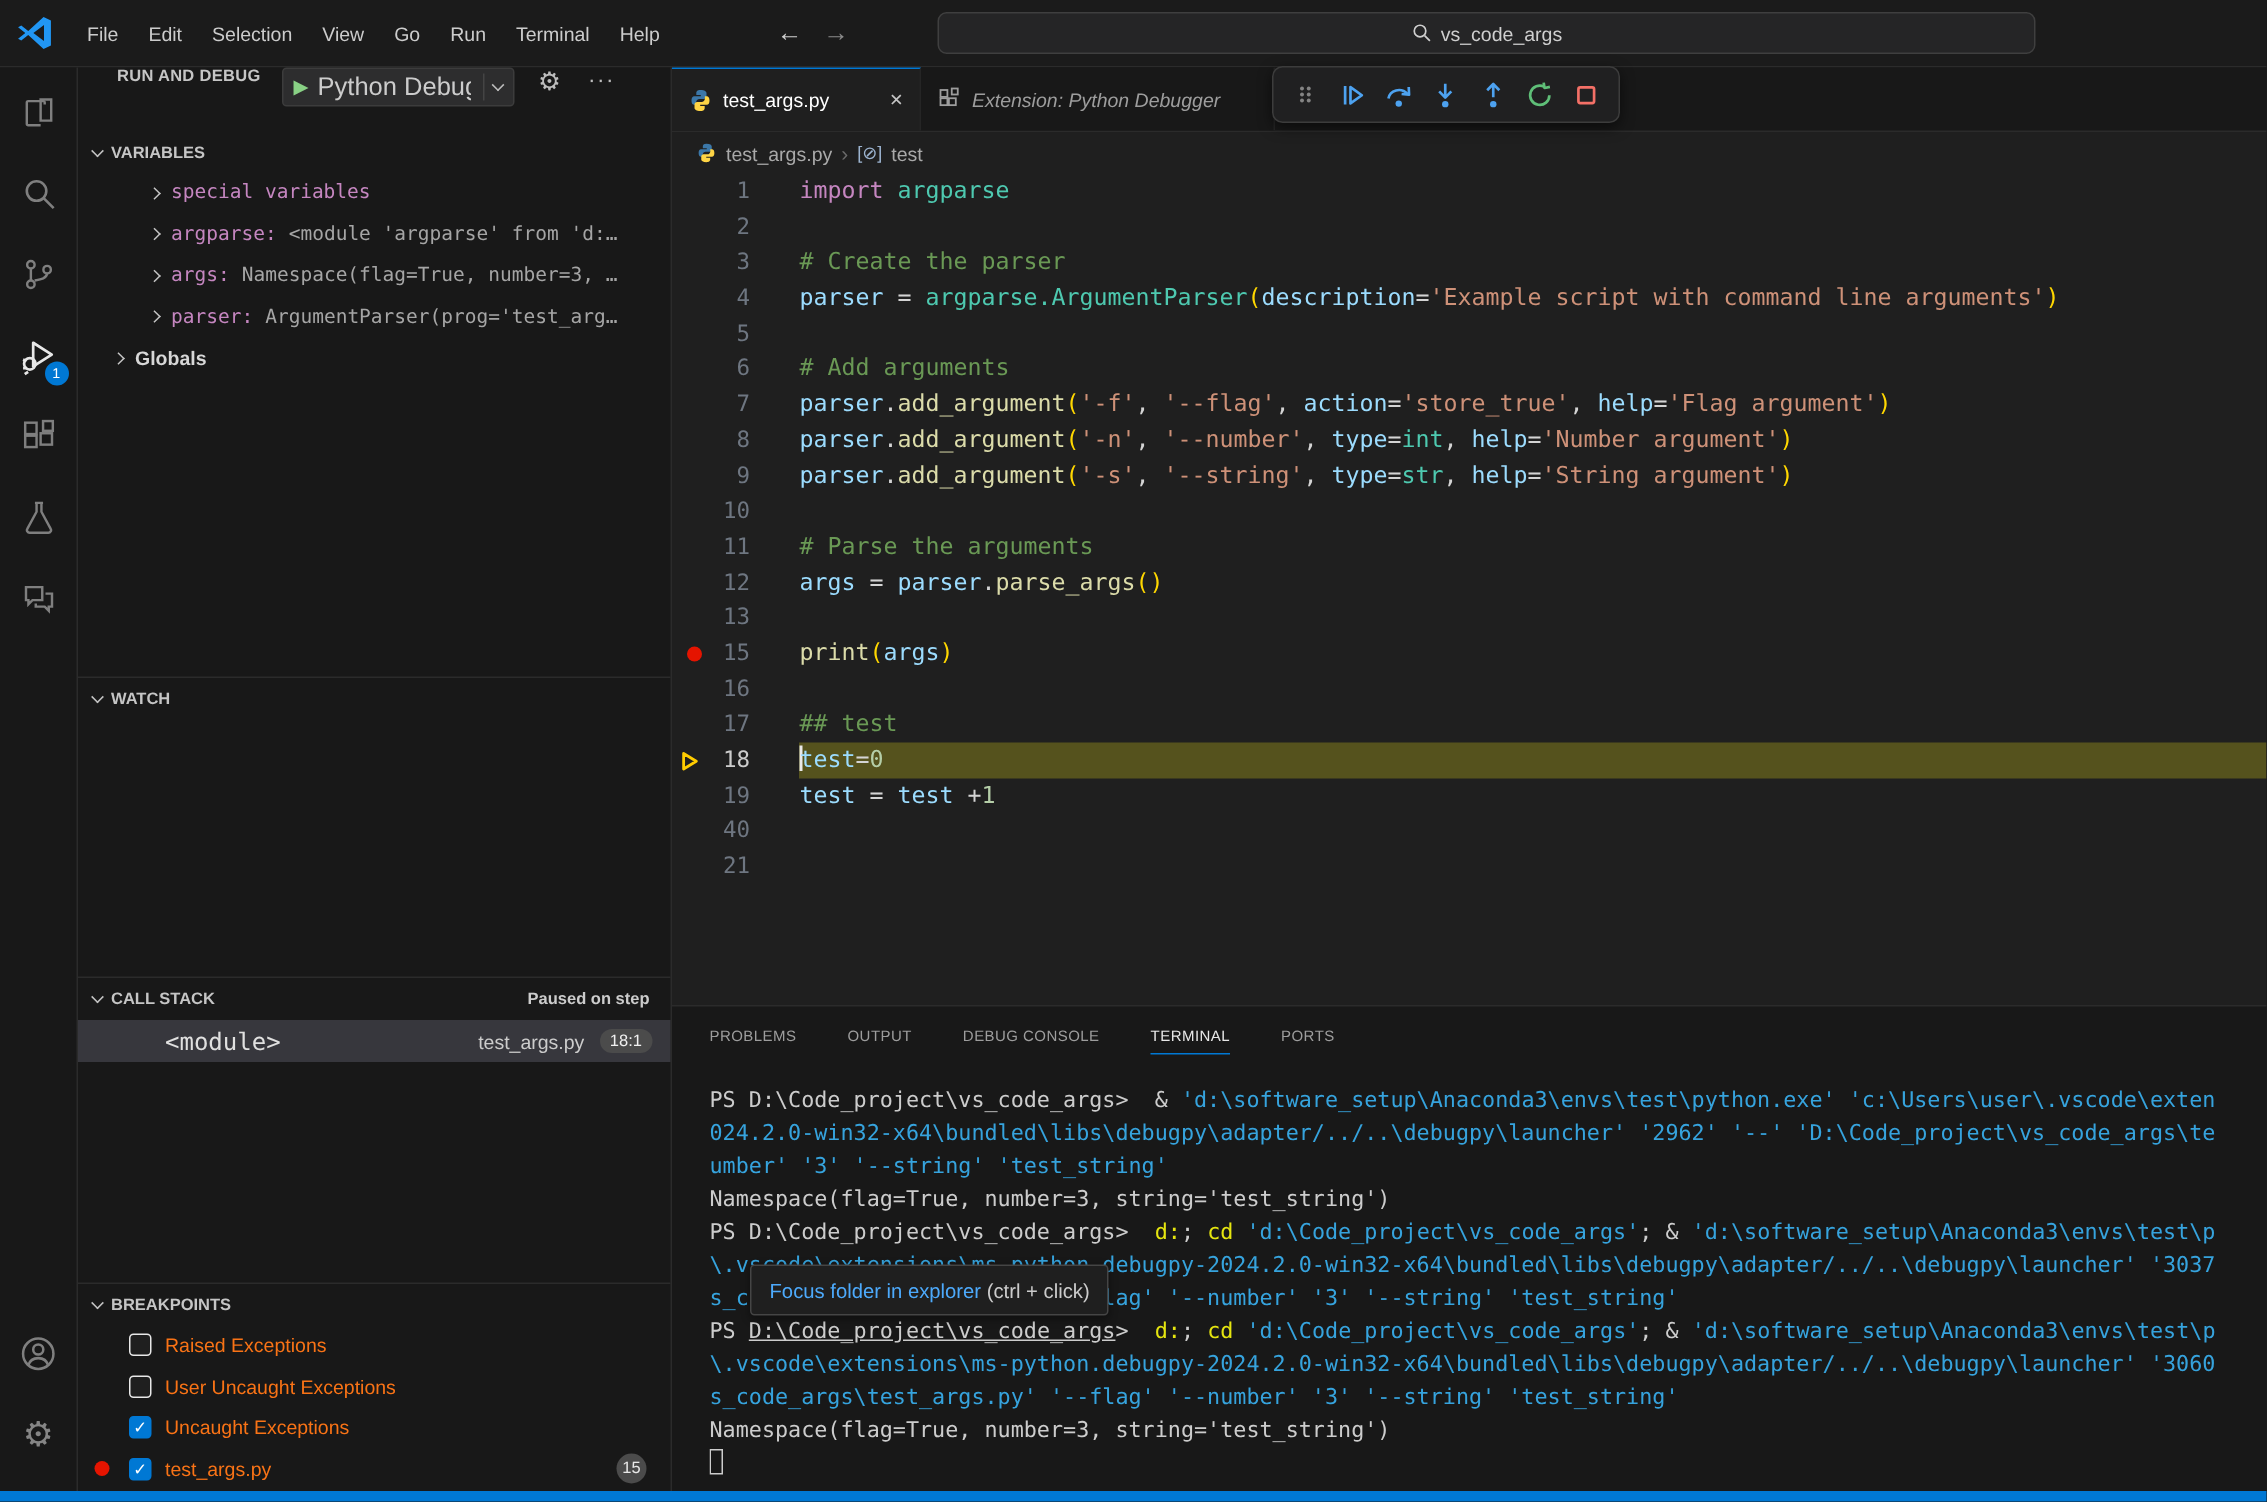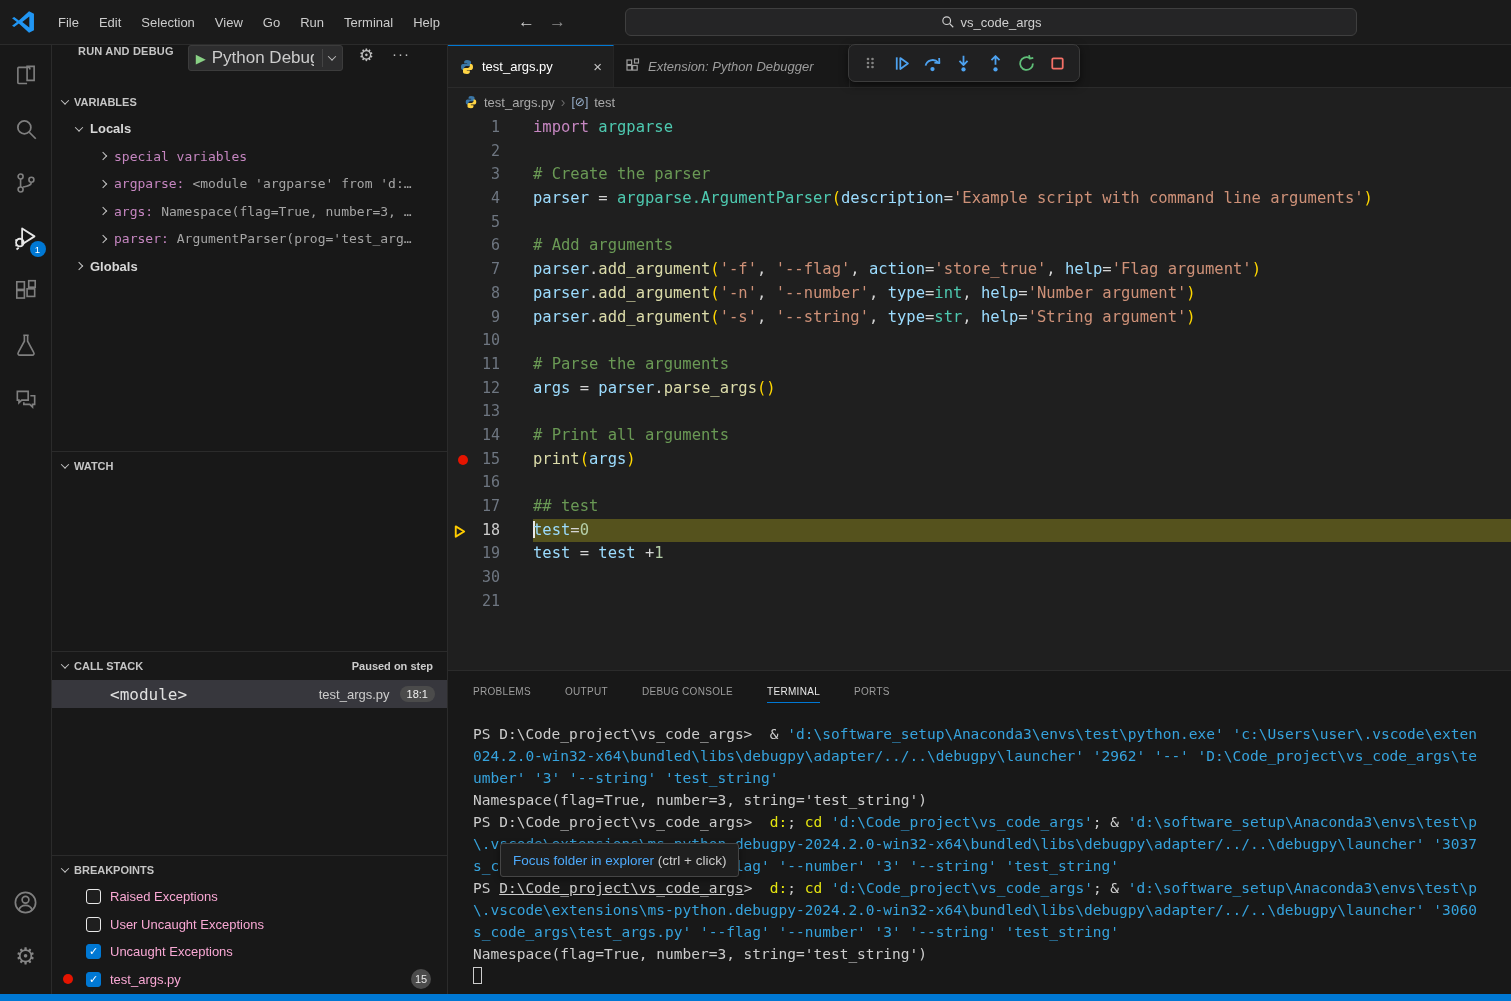--- a/index.html
+++ b/index.html
@@ -63,21 +63,21 @@
   .cs-frame { margin-left:58px; color:#e0e0e0; font-family:"DejaVu Sans Mono","Liberation Mono",monospace; font-size:16px; }
   .cs-file { margin-left:auto; color:#cccccc; }
   .badge-pill { background:#4b4b4b; color:#f0f0f0; font-size:11px; border-radius:9px; padding:2px 7px;
     margin:0 12px 0 10px; }
   .bp-row { height:27.5px; display:flex; align-items:center; position:relative; }
   .bp-dot { position:absolute; left:11px; width:10px; height:10px; border-radius:50%; background:#e51400; }
   .cb { width:15px; height:15px; border:1.6px solid #e8e8e8; border-radius:3px; margin-left:34px; flex:none;
     background:#1f1f1f; display:flex; align-items:center; justify-content:center; }
   .cb.checked { background:#0078d4; border-color:#0078d4; color:#fff; font-size:11px; }
   .cb.checked::after { content:"✓"; }
-  .bp-label { margin-left:9px; color:#f9a8d4; }
+  .bp-label { margin-left:9px; color:#f97316; }
   .badge-round { margin-left:auto; margin-right:16px; width:20px; height:20px; border-radius:50%;
     background:#4b4b4b; color:#e8e8e8; font-size:11px; display:flex; align-items:center; justify-content:center; }
 
   
   .editor-area { position:absolute; top:45px; left:448px; width:1063px; height:949px; background:#1f1f1f; }
   .tabbar { height:43px; background:#181818; border-bottom:1px solid #2b2b2b; display:flex; position:relative; }
   .tab { display:flex; align-items:center; padding:0 11px; gap:7px; font-size:13px; border-right:1px solid #252525; }
   .tab.active { width:166px; background:#1f1f1f; color:#ffffff; border-top:1.5px solid #0078d4; }
   .tab.preview { width:236px; color:#9d9d9d; font-style:italic; background:#181818; }
   .tab-close { margin-left:auto; color:#c5c5c5; font-size:15px; }
@@ -226,24 +226,20 @@
     </div>
     <span class="sb-gear">⚙</span>
     <span class="sb-more">···</span>
   </div>
 
   <div class="sb-section sec-variables">
     <div class="sec-head">
       <span class="chev down"></span>
       <span class="sec-title">VARIABLES</span>
     </div>
-    <div class="tree-row lvl1">
-      <span class="chev down"></span>
-      <span class="tree-bold">Locals</span>
-    </div>
     <div id="vars-rows">
         <div class="tree-row lvl2">
           <span class="chev right"></span>
           <span class="var-name">special variables</span>
         </div>
         <div class="tree-row lvl2">
           <span class="chev right"></span>
           <span class="var-name">argparse:</span>
           <span class="var-value">&lt;module 'argparse' from 'd:…</span>
         </div>
@@ -402,29 +398,28 @@
       <div class="code-line"><div class="gutter"><span class="ln">4</span></div><div class="lc"><span class="tk-v">parser</span><span class="tk-p"> = </span><span class="tk-mod">argparse.ArgumentParser</span><span class="tk-br">(</span><span class="tk-v">description</span><span class="tk-p">=</span><span class="tk-s">'Example script with command line arguments'</span><span class="tk-br">)</span></div></div>
       <div class="code-line"><div class="gutter"><span class="ln">5</span></div><div class="lc"></div></div>
       <div class="code-line"><div class="gutter"><span class="ln">6</span></div><div class="lc"><span class="tk-com"># Add arguments</span></div></div>
       <div class="code-line"><div class="gutter"><span class="ln">7</span></div><div class="lc"><span class="tk-v">parser</span><span class="tk-p">.</span><span class="tk-fn">add_argument</span><span class="tk-br">(</span><span class="tk-s">'-f'</span><span class="tk-p">, </span><span class="tk-s">'--flag'</span><span class="tk-p">, </span><span class="tk-v">action</span><span class="tk-p">=</span><span class="tk-s">'store_true'</span><span class="tk-p">, </span><span class="tk-v">help</span><span class="tk-p">=</span><span class="tk-s">'Flag argument'</span><span class="tk-br">)</span></div></div>
       <div class="code-line"><div class="gutter"><span class="ln">8</span></div><div class="lc"><span class="tk-v">parser</span><span class="tk-p">.</span><span class="tk-fn">add_argument</span><span class="tk-br">(</span><span class="tk-s">'-n'</span><span class="tk-p">, </span><span class="tk-s">'--number'</span><span class="tk-p">, </span><span class="tk-v">type</span><span class="tk-p">=</span><span class="tk-mod">int</span><span class="tk-p">, </span><span class="tk-v">help</span><span class="tk-p">=</span><span class="tk-s">'Number argument'</span><span class="tk-br">)</span></div></div>
       <div class="code-line"><div class="gutter"><span class="ln">9</span></div><div class="lc"><span class="tk-v">parser</span><span class="tk-p">.</span><span class="tk-fn">add_argument</span><span class="tk-br">(</span><span class="tk-s">'-s'</span><span class="tk-p">, </span><span class="tk-s">'--string'</span><span class="tk-p">, </span><span class="tk-v">type</span><span class="tk-p">=</span><span class="tk-mod">str</span><span class="tk-p">, </span><span class="tk-v">help</span><span class="tk-p">=</span><span class="tk-s">'String argument'</span><span class="tk-br">)</span></div></div>
       <div class="code-line"><div class="gutter"><span class="ln">10</span></div><div class="lc"></div></div>
       <div class="code-line"><div class="gutter"><span class="ln">11</span></div><div class="lc"><span class="tk-com"># Parse the arguments</span></div></div>
       <div class="code-line"><div class="gutter"><span class="ln">12</span></div><div class="lc"><span class="tk-v">args</span><span class="tk-p"> = </span><span class="tk-v">parser</span><span class="tk-p">.</span><span class="tk-fn">parse_args</span><span class="tk-br">()</span></div></div>
       <div class="code-line"><div class="gutter"><span class="ln">13</span></div><div class="lc"></div></div>
-      <div class="code-line"><div class="gutter"><span class="ln">14</span></div><div class="lc"><span class="tk-com"># Print all arguments</span></div></div>
       <div class="code-line"><div class="gutter"><span class="bp-dot-gutter"></span><span class="ln">15</span></div><div class="lc"><span class="tk-fn">print</span><span class="tk-br">(</span><span class="tk-v">args</span><span class="tk-br">)</span></div></div>
       <div class="code-line"><div class="gutter"><span class="ln">16</span></div><div class="lc"></div></div>
       <div class="code-line"><div class="gutter"><span class="ln">17</span></div><div class="lc"><span class="tk-com">## test</span></div></div>
       <div class="code-line current"><div class="gutter"><span class="step-arrow"><svg width="15" height="15" viewBox="0 0 16 16">
               <path d="M4 2.5l9 5.5-9 5.5z" fill="none" stroke="#ffcc00" stroke-width="2" stroke-linejoin="round"></path>
             </svg></span><span class="ln cur">18</span></div><div class="lc"><span class="caret"></span><span class="tk-v">test</span><span class="tk-p">=</span><span class="tk-n">0</span></div></div>
       <div class="code-line"><div class="gutter"><span class="ln">19</span></div><div class="lc"><span class="tk-v">test</span><span class="tk-p"> = </span><span class="tk-v">test</span><span class="tk-p"> +</span><span class="tk-n">1</span></div></div>
-      <div class="code-line"><div class="gutter"><span class="ln">30</span></div><div class="lc"></div></div>
+      <div class="code-line"><div class="gutter"><span class="ln">40</span></div><div class="lc"></div></div>
       <div class="code-line"><div class="gutter"><span class="ln">21</span></div><div class="lc"></div></div>
     </div>
 
   <div class="panel">
     <div id="panel-tabs">
         <div class="panel-tab">PROBLEMS</div>
         <div class="panel-tab">OUTPUT</div>
         <div class="panel-tab">DEBUG CONSOLE</div>
         <div class="panel-tab active">TERMINAL</div>
         <div class="panel-tab">PORTS</div>

